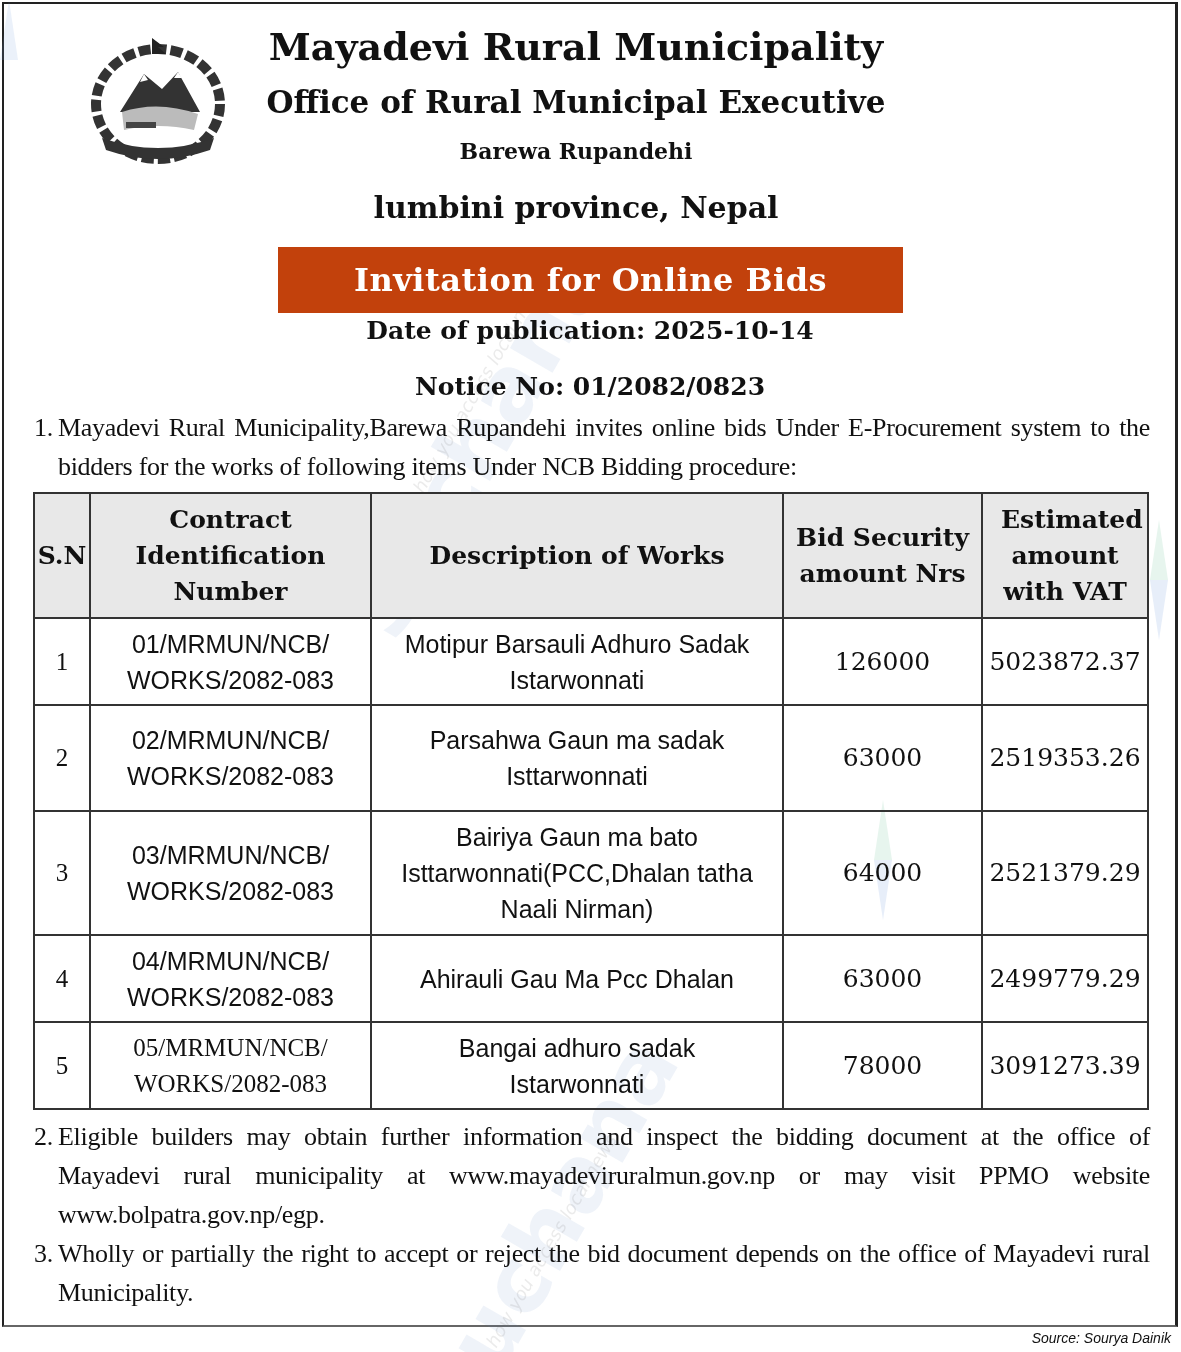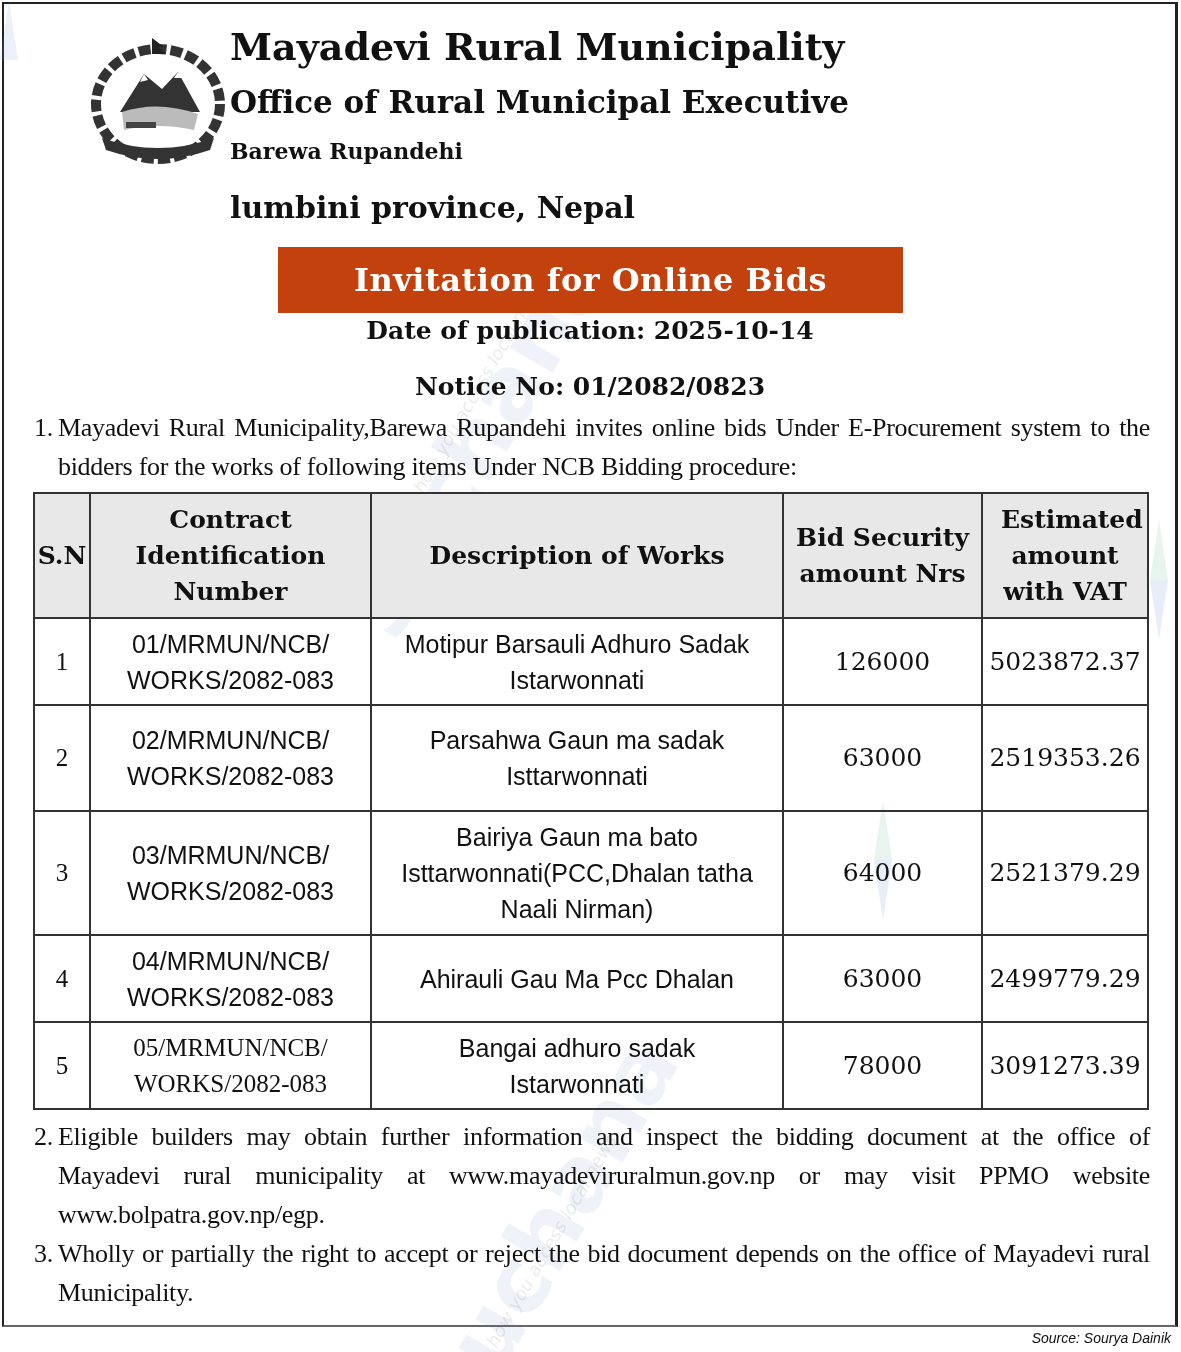--- a/index.html
+++ b/index.html
@@ -19,21 +19,21 @@
   }
   .wm-sub {
     position: absolute; font-family: "DejaVu Sans", sans-serif; font-style: italic;
     font-size: 18px; color: rgba(120,120,120,0.15); transform: rotate(-60deg);
   }
   .wm-arrow { position: absolute; width: 18px; height: 120px; }
 
   
   .emblem { position: absolute; left: 82px; top: 34px; width: 152px; height: 132px; }
 
-  .hdr { position: absolute; left: 230px; width: 720px; font-weight: bold; }
+  .hdr { position: absolute; left: 216px; width: 720px; text-align: center; font-weight: bold; }
   .h1 { top: 24px; font-size: 38px; }
   .h2 { top: 84px; font-size: 31px; }
   .h3 { top: 138px; font-size: 22px; }
   .h4 { top: 190px; font-size: 30px; }
 
   .banner {
     position: absolute; left: 278px; top: 247px; width: 625px; height: 66px;
     background: #c2410c; color: #fff; font-weight: bold; font-size: 32px;
     display: flex; align-items: center; justify-content: center; letter-spacing: 0.5px;
   }

